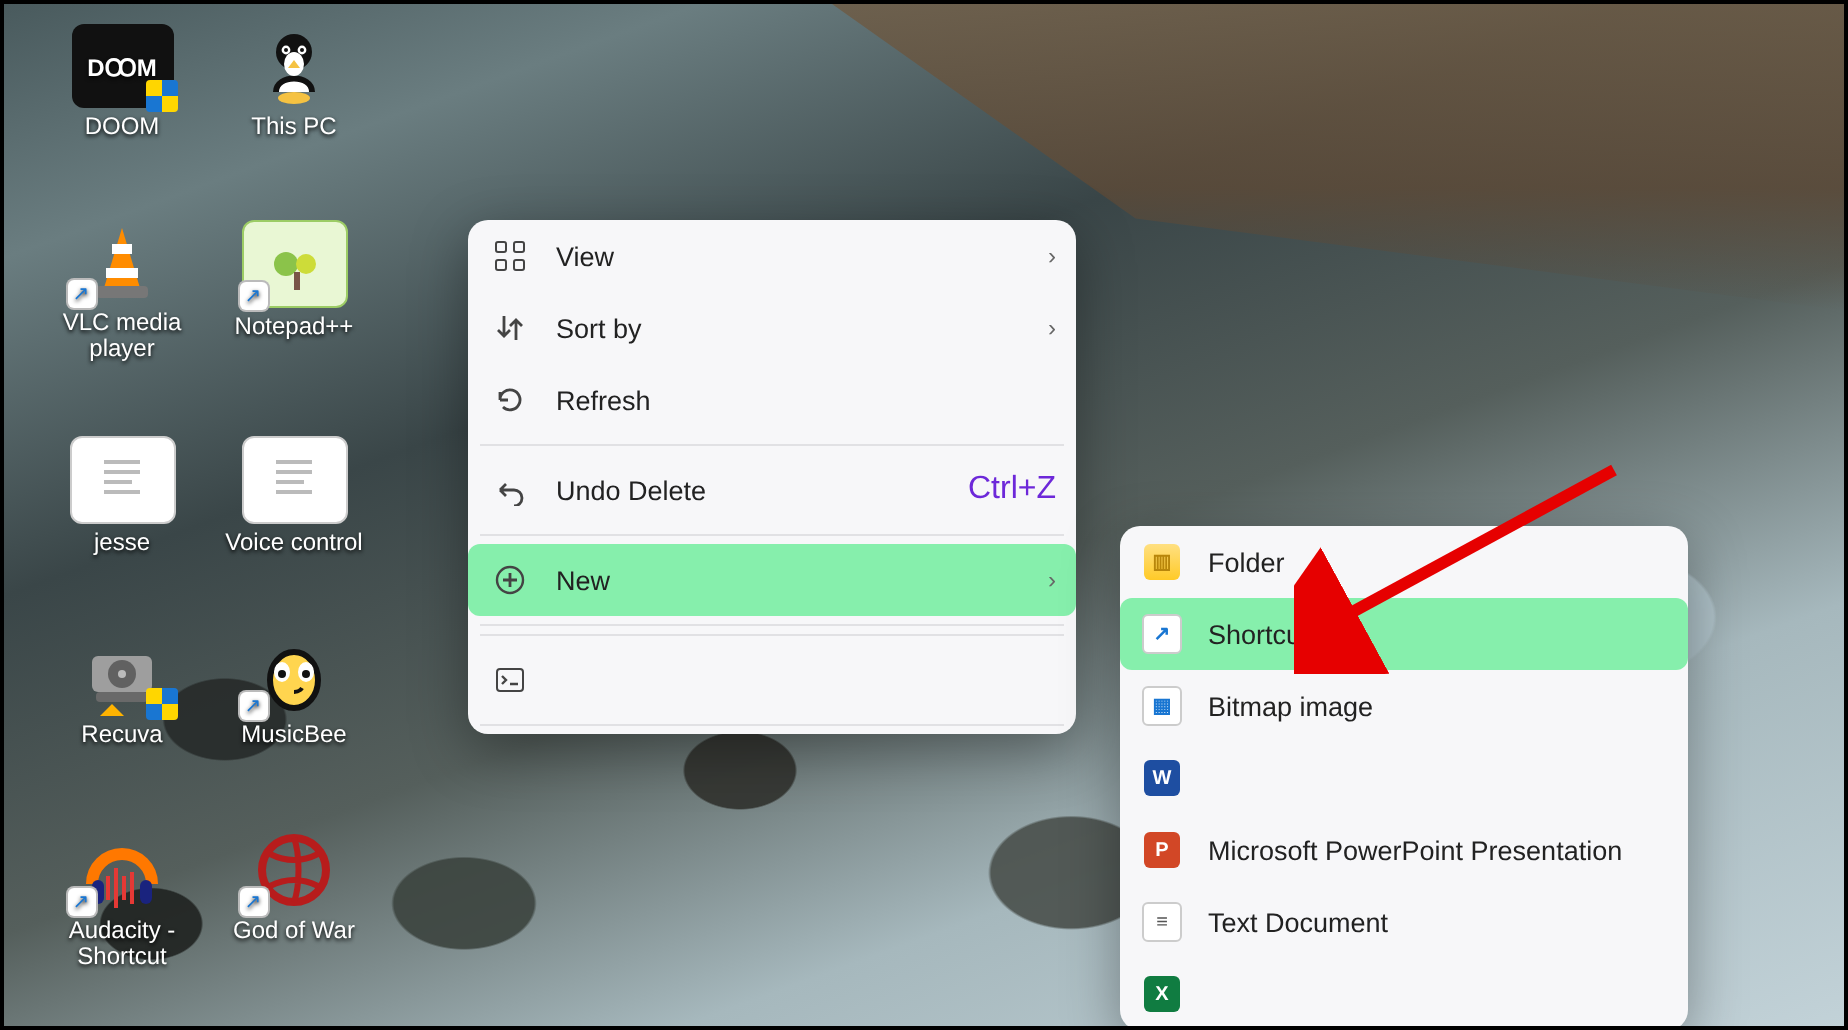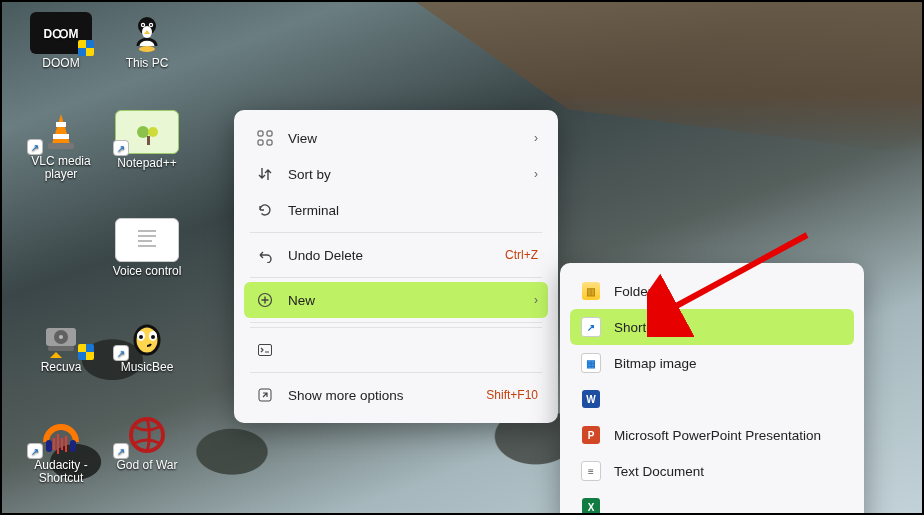--- a/index.html
+++ b/index.html
@@ -15,34 +15,34 @@
     radial-gradient(65px 42px at 72% 72%,#333733 0 50%,transparent 52%),
     radial-gradient(90px 60px at 88% 60%,#b0c3ca 0 50%,transparent 52%),
     radial-gradient(50px 35px at 8% 90%,#202321 0 50%,transparent 52%);
     opacity:.9}
   .bg::after{content:"";position:absolute;top:0;right:0;width:55%;height:30%;
     background:linear-gradient(180deg,#6e5c46 0%,#5c4a38 60%,transparent 100%);clip-path:polygon(0 0,100% 0,100% 100%,30% 70%);opacity:.85}
   
   .desktop{position:absolute;inset:0}
   .ico{position:absolute;width:74px;text-align:center;color:#fff;font-size:12px;
     text-shadow:0 1px 2px #000;cursor:default}
-  .ico .box{width:62px;height:42px;margin:0 auto 3px;border-radius:6px;display:flex;align-items:center;justify-content:center}
+  .ico .box{width:51px;height:42px;margin:0 auto 3px;border-radius:6px;display:flex;align-items:center;justify-content:center}
   .ico .lbl{line-height:13px;word-wrap:break-word}
   .shield{position:absolute;right:-2px;bottom:-2px;width:16px;height:16px;border-radius:2px;
     background:conic-gradient(#1976d2 0 25%,#ffd600 0 50%,#1976d2 0 75%,#ffd600 0 100%)}
   .arrow-badge{position:absolute;left:-2px;bottom:-2px;width:14px;height:14px;border-radius:3px;background:#fff;
     display:flex;align-items:center;justify-content:center;color:#1976d2;font-size:10px;box-shadow:0 0 0 1px #bbb}
   
   .menu{position:absolute;background:#f7f7f9;border-radius:10px;box-shadow:0 8px 28px rgba(0,0,0,.35);
-    padding:10px;font-size:13.5px;color:#222}
+    padding:0;font-size:13.5px;color:#222}
   .menu .row{display:flex;align-items:center;height:36px;border-radius:6px;padding:0 10px;position:relative}
-  .menu .row:hover,.menu .row.hover{background:#bef264}
+  .menu .row:hover,.menu .row.hover{background:#86efac}
   .menu .row .mi{width:22px;display:flex;align-items:center;justify-content:center;color:#444;margin-right:12px}
   .menu .row .txt{flex:1}
-  .menu .row .accel{color:#c2410c;font-size:12px;margin-left:18px}
+  .menu .row .accel{color:#6d28d9;font-size:16px;margin-left:18px}
   .menu .row .chev{color:#666;font-size:12px;margin-left:18px}
   .menu hr{border:none;border-top:1px solid #e1e1e4;margin:4px 6px}
   
   .ft{width:18px;height:18px;border-radius:3px;display:flex;align-items:center;justify-content:center;
       font-size:10px;font-weight:bold;color:#fff}
   .folder-i{background:linear-gradient(180deg,#ffe082,#ffca28);color:#b8860b}
   .shortcut-i{background:#fff;color:#1976d2;border:1px solid #ccc}
   .bmp-i{background:#fff;color:#1976d2;border:1px solid #ccc}
   .word-i{background:#1e4ea1}
   .ppt-i{background:#d24726}
@@ -97,20 +97,31 @@
       <svg width="36" height="36" viewBox="0 0 36 36">
           <circle cx="14" cy="18" r="6" fill="#8bc34a"></circle>
           <circle cx="24" cy="18" r="5" fill="#cddc39"></circle>
           <rect x="18" y="22" width="3" height="9" fill="#795548"></rect>
         </svg>
       <div class="arrow-badge">↗</div>
     </div>
     <div class="lbl">Notepad++</div>
   </div>
 
+  <div class="ico" style="left:22px;top:216px">
+    <div class="box" style="background:#fff;border:1px solid #ccc">
+      <svg width="26" height="30">
+          <rect x="4" y="5" width="18" height="2" fill="#bbb"></rect>
+          <rect x="4" y="10" width="18" height="2" fill="#bbb"></rect>
+          <rect x="4" y="15" width="14" height="2" fill="#bbb"></rect>
+          <rect x="4" y="20" width="18" height="2" fill="#bbb"></rect>
+        </svg>
+    </div>
+    <div class="lbl">jesse</div>
+  </div>
   <div class="ico" style="left:22px;top:314px">
     <div class="box" style="position:relative">
       <svg width="42" height="42" viewBox="0 0 42 42">
           <rect x="6" y="12" width="30" height="18" rx="3" fill="#9e9e9e"></rect>
           <circle cx="21" cy="21" r="7" fill="#616161"></circle>
           <circle cx="21" cy="21" r="2" fill="#bbb"></circle>
           <rect x="8" y="30" width="26" height="5" rx="2" fill="#696969"></rect>
           <polygon points="16,36 10,42 22,42" fill="#ffb300"></polygon>
         </svg>
       <div class="shield"></div>
@@ -194,21 +205,21 @@
       </span>
     <span class="txt">Sort by</span>
     <span class="chev">›</span>
   </div>
   <div class="row">
     <span class="mi">
         <svg width="16" height="16">
           <path d="M3 8a5 5 0 1 1 1.5 3.5M3 8V4M3 8h4" stroke="#444" fill="none" stroke-width="1.4"></path>
         </svg>
       </span>
-    <span class="txt">Terminal</span>
+    <span class="txt">Refresh</span>
   </div>
   <hr>
   <div class="row">
     <span class="mi">
         <svg width="16" height="16">
           <path d="M3 8h7a4 4 0 0 1 0 8M3 8l3-3M3 8l3 3" stroke="#444" fill="none" stroke-width="1.4"></path>
         </svg>
       </span>
     <span class="txt">Undo Delete</span>
     <span class="accel">Ctrl+Z</span>
@@ -228,30 +239,20 @@
   <hr>
   <div class="row">
     <span class="mi">
         <svg width="16" height="16">
           <rect x="1.5" y="2.5" width="13" height="11" rx="1.5" stroke="#444" fill="none"></rect>
           <path d="M4 6l2 2-2 2M8 10h4" stroke="#444" stroke-width="1.2" fill="none"></path>
         </svg>
       </span>
   </div>
   <hr>
-  <div class="row">
-    <span class="mi">
-        <svg width="16" height="16">
-          <rect x="2" y="2" width="12" height="12" rx="2" stroke="#444" fill="none"></rect>
-          <path d="M6 10l4-4M10 10V6H6" stroke="#444" fill="none" stroke-width="1.2"></path>
-        </svg>
-      </span>
-    <span class="txt">Show more options</span>
-    <span class="accel">Shift+F10</span>
-  </div>
 </div>
 
 <div class="menu" style="left:558px;top:261px;width:284px">
   <div class="row">
     <span class="mi">
         <span class="ft folder-i">▥</span>
       </span>
     <span class="txt">Folder</span>
   </div>
   <div class="row hover">

